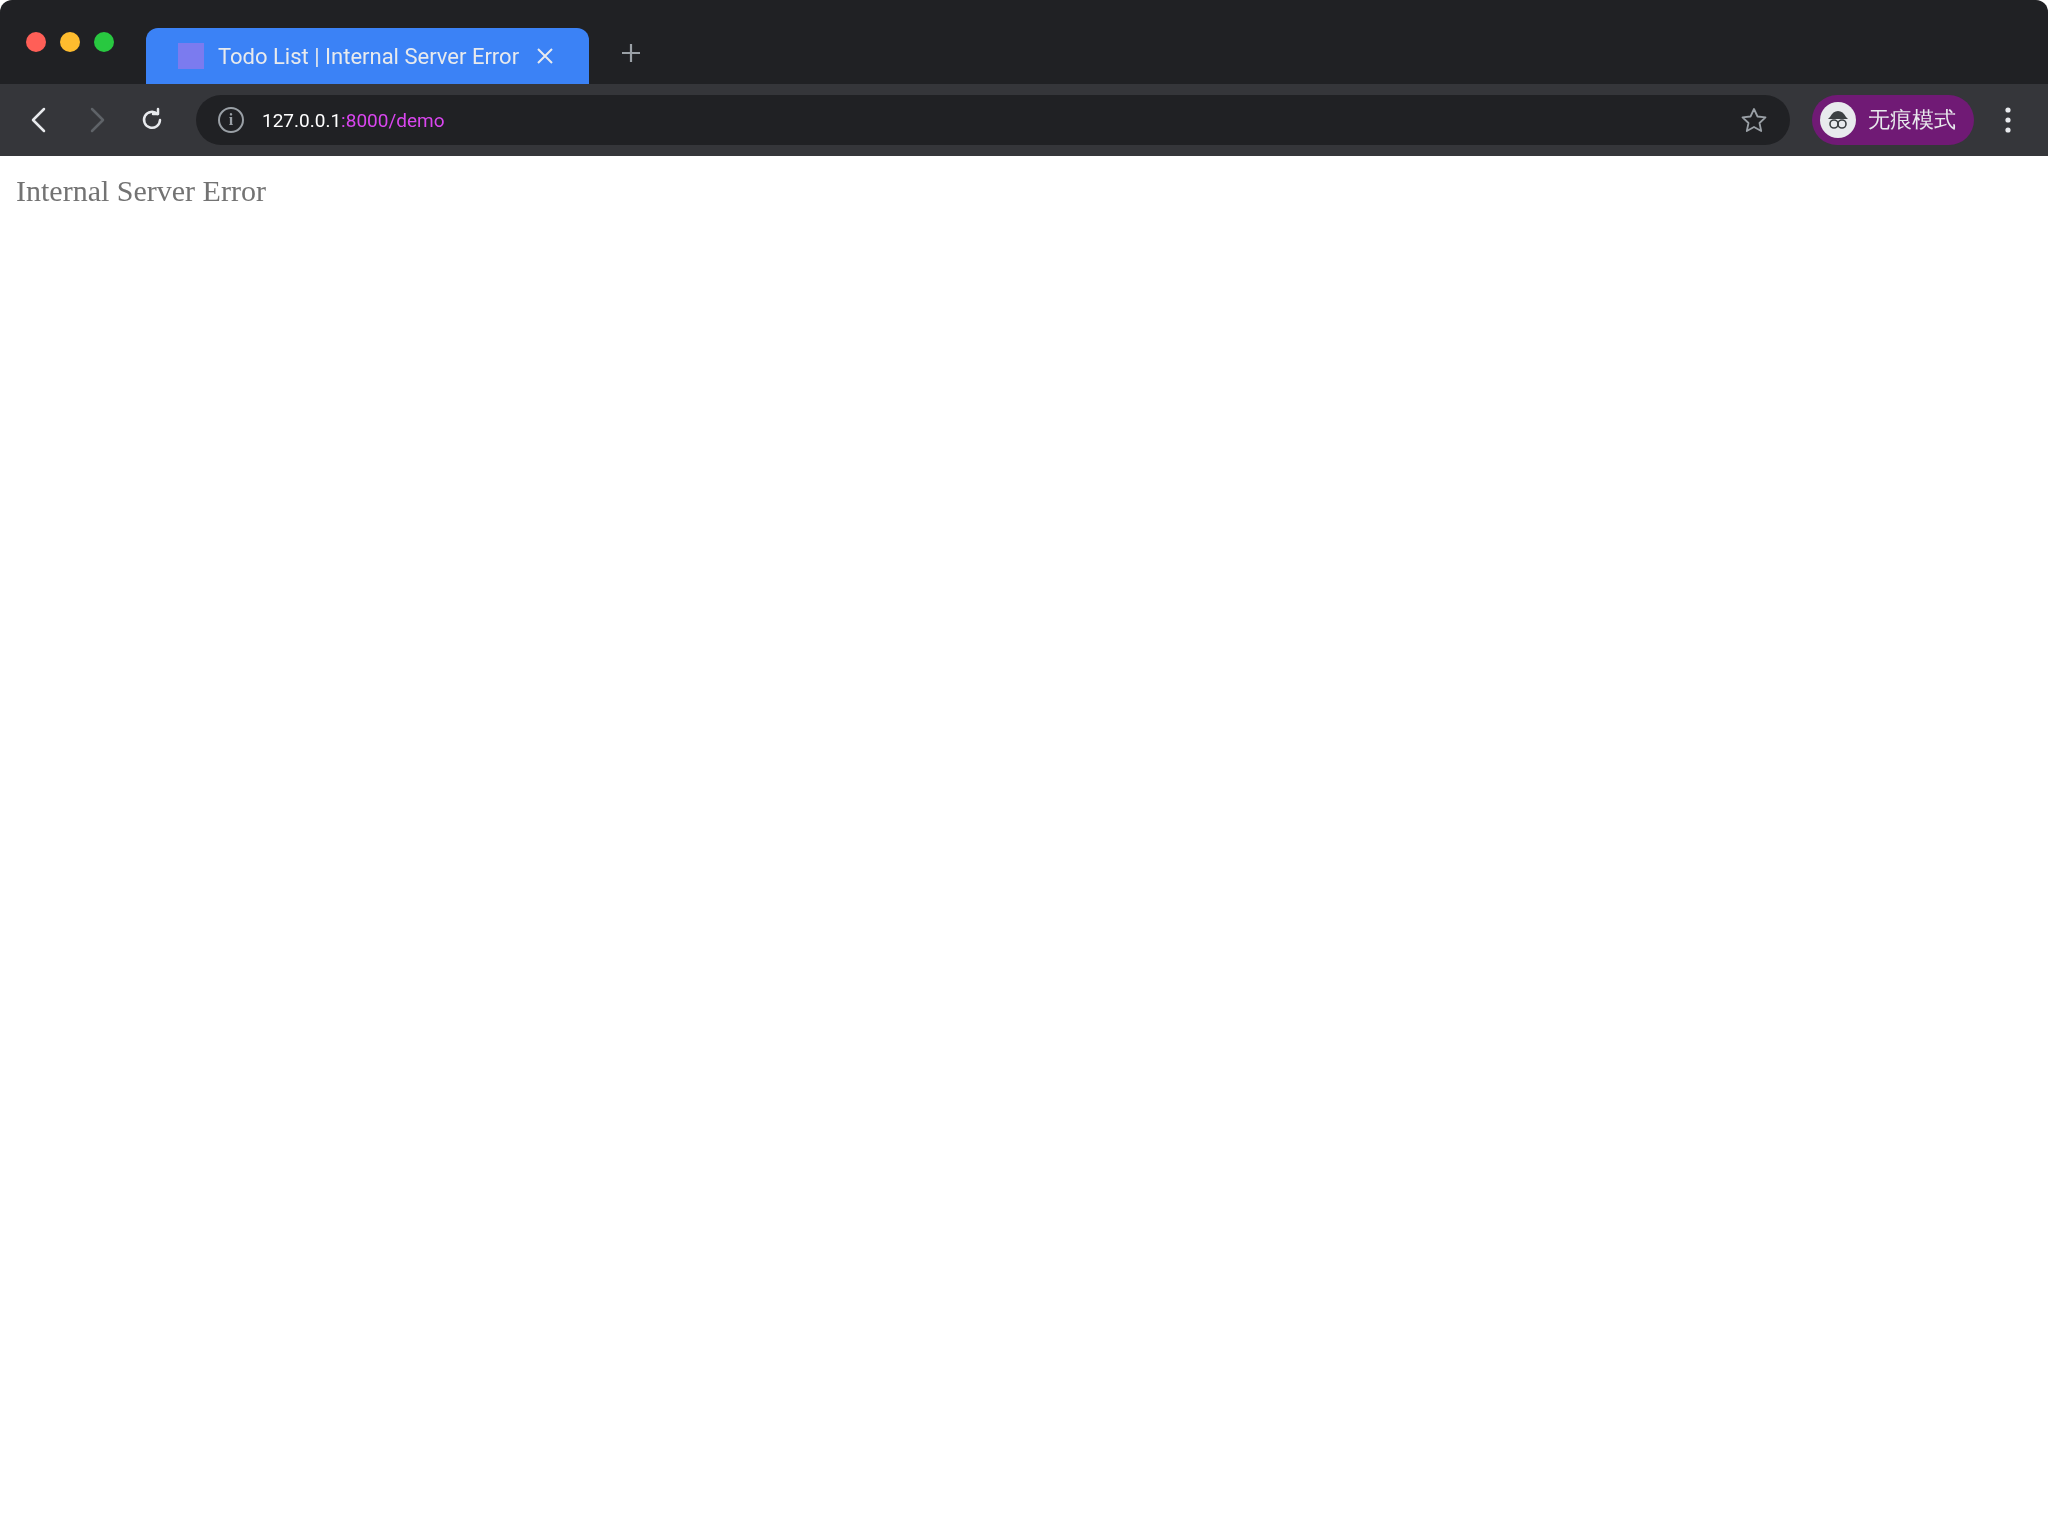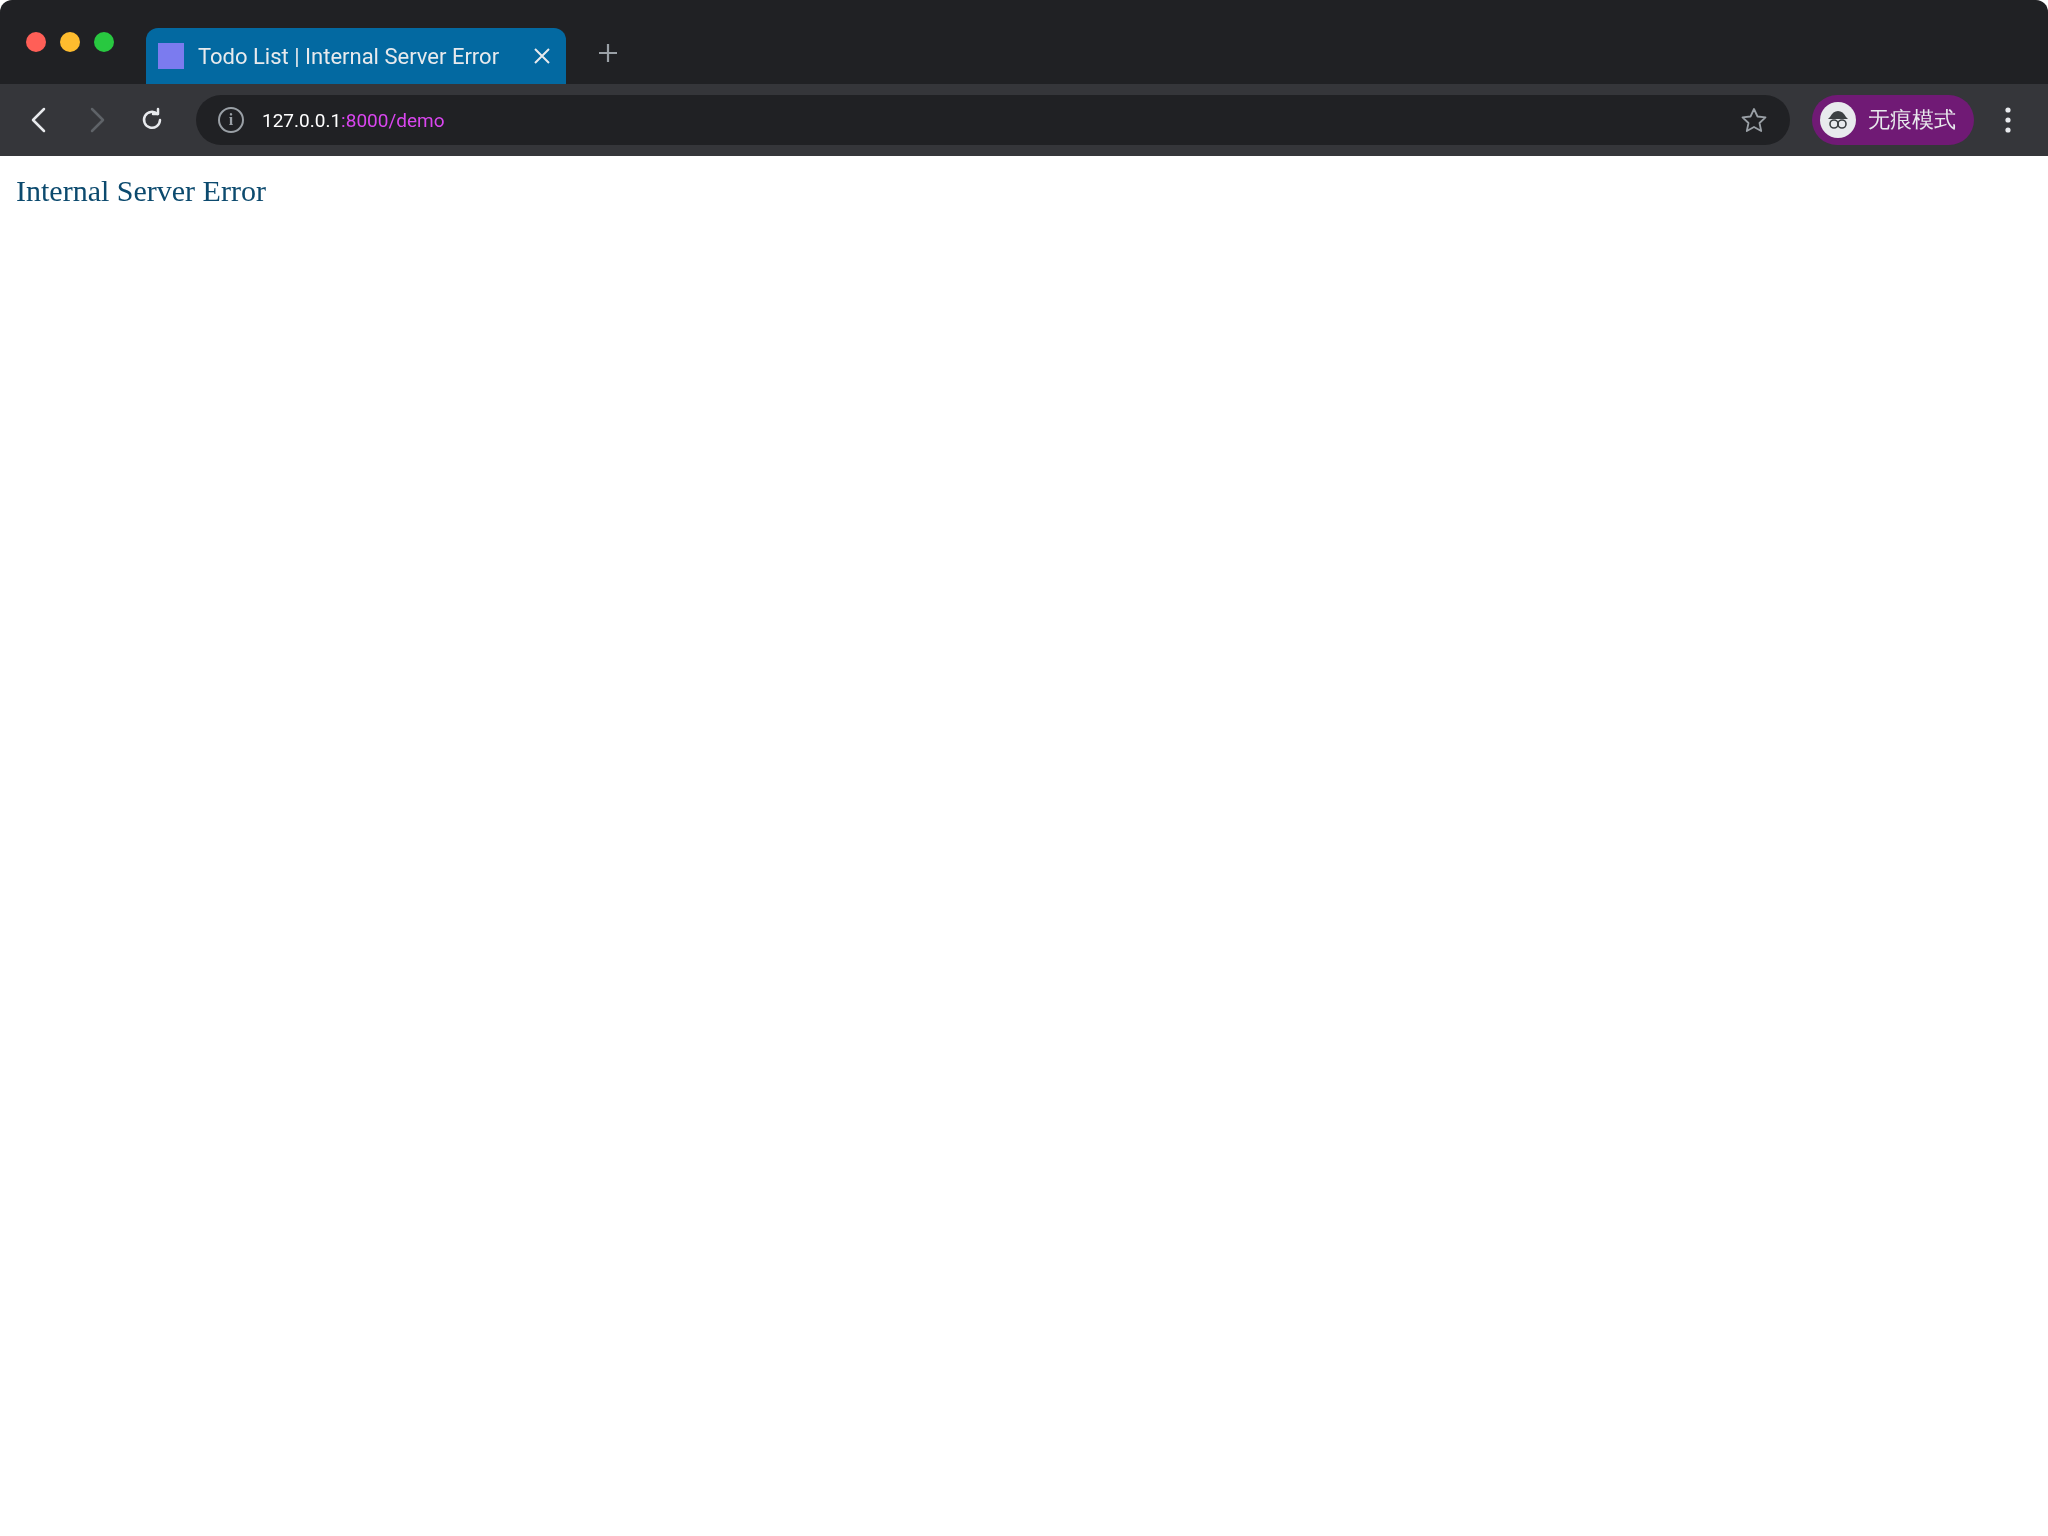--- a/index.html
+++ b/index.html
@@ -37,26 +37,26 @@
     }
     .traffic-light {
       width: 20px;
       height: 20px;
       border-radius: 50%;
     }
     .tl-close { background: #ff5f57; }
     .tl-min { background: #febc2e; }
     .tl-max { background: #28c840; }
     .tab {
-      background: #0369a1;
+      background: #3b82f6;
       height: 56px;
       border-radius: 12px 12px 0 0;
       display: flex;
       align-items: center;
-      padding: 0 12px;
+      padding: 0 32px;
       gap: 14px;
       min-width: 420px;
       position: relative;
       margin-top: 28px;
     }
     .tab-favicon {
       width: 26px;
       height: 26px;
       background: #7b7bef;
       flex-shrink: 0;
@@ -177,21 +177,21 @@
       cursor: pointer;
     }
     .page-content {
       padding: 18px 16px;
       background: #ffffff;
       height: calc(1536px - 156px);
     }
     .error-text {
       font-family: "Times New Roman", Times, serif;
       font-size: 30px;
-      color: #0c4a6e;
+      color: #737373;
     }
     svg { display: block; }
   </style>
 </head>
 <body>
 
 <div class="chrome">
   <div class="tab-strip">
     <div class="traffic-lights">
       <div class="traffic-light tl-close"></div>

